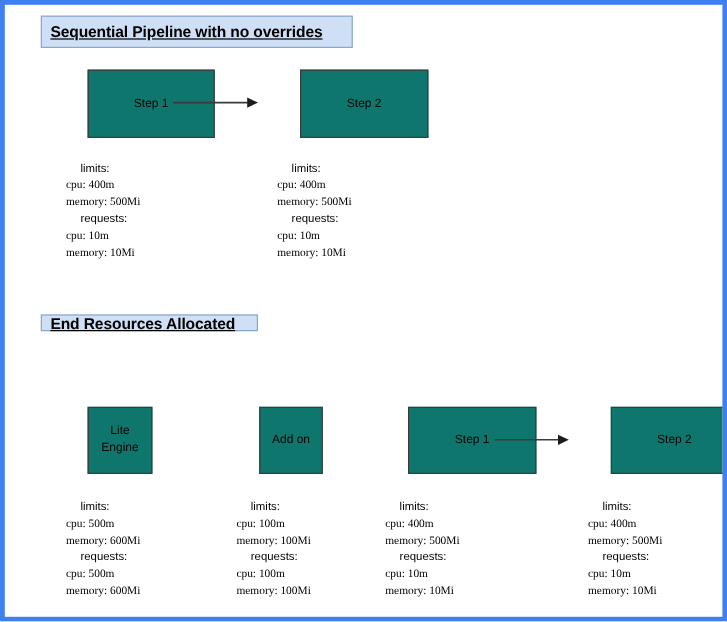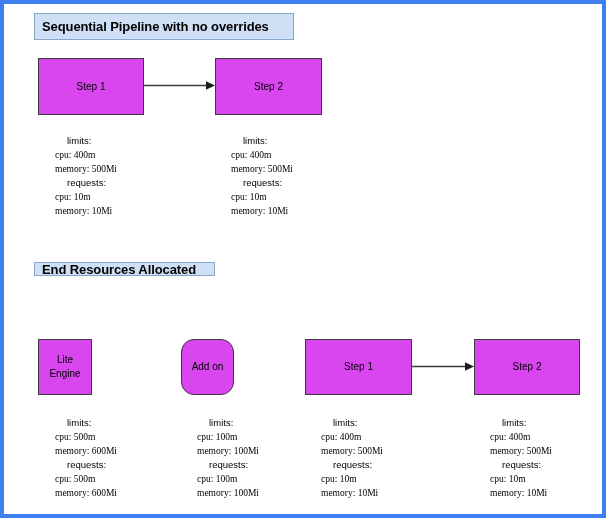--- a/index.html
+++ b/index.html
@@ -35,36 +35,38 @@
     box-sizing: border-box;
     color: #000000;
     font-weight: bold;
     font-size: 13px;
     line-height: 1;
     display: flex;
     align-items: center;
     padding-left: 7px;
     letter-spacing: -0.1px;
     white-space: nowrap;
+    text-decoration: underline;
   }
 
   
   .node {
     position: absolute;
-    background: #d946ef;
+    background: #0f766e;
     border: 1.4px solid #3b3b3b;
     box-sizing: border-box;
     display: flex;
     flex-direction: column;
     align-items: center;
     justify-content: center;
     font-size: 10px;
     color: #000000;
     line-height: 14px;
     text-align: center;
+    margin-left: 35px;
   }
   .node span { display: block; }
 
   
   .arrow {
     position: absolute;
     height: 11px;
     pointer-events: none;
   }
   .arrow svg { display: block; }
@@ -121,21 +123,21 @@
       <span class="v">memory: 10Mi</span>
     </div>
 
     <div class="chip" style="left:30px; top:258px; width:181px; height:14px;">End Resources Allocated</div>
 
     <div class="node" style="left:34px; top:335px; width:54px; height:56px;">
       <span>Lite</span>
       <span>Engine</span>
     </div>
 
-    <div class="node" style="left:177px; top:335px; width:53px; height:56px;border-radius:13px;">
+    <div class="node" style="left:177px; top:335px; width:53px; height:56px;">
       <span>Add on</span>
     </div>
 
     <div class="node" style="left:301px; top:335px; width:107px; height:56px;">
       <span>Step 1</span>
     </div>
 
     <div class="arrow" style="left:408px; top:357px; width:63px;">
       <svg width="63" height="11" viewBox="0 0 63 11">
         <line x1="0" y1="5.5" x2="55" y2="5.5" stroke="#3b3b3b" stroke-width="1.3"></line>

